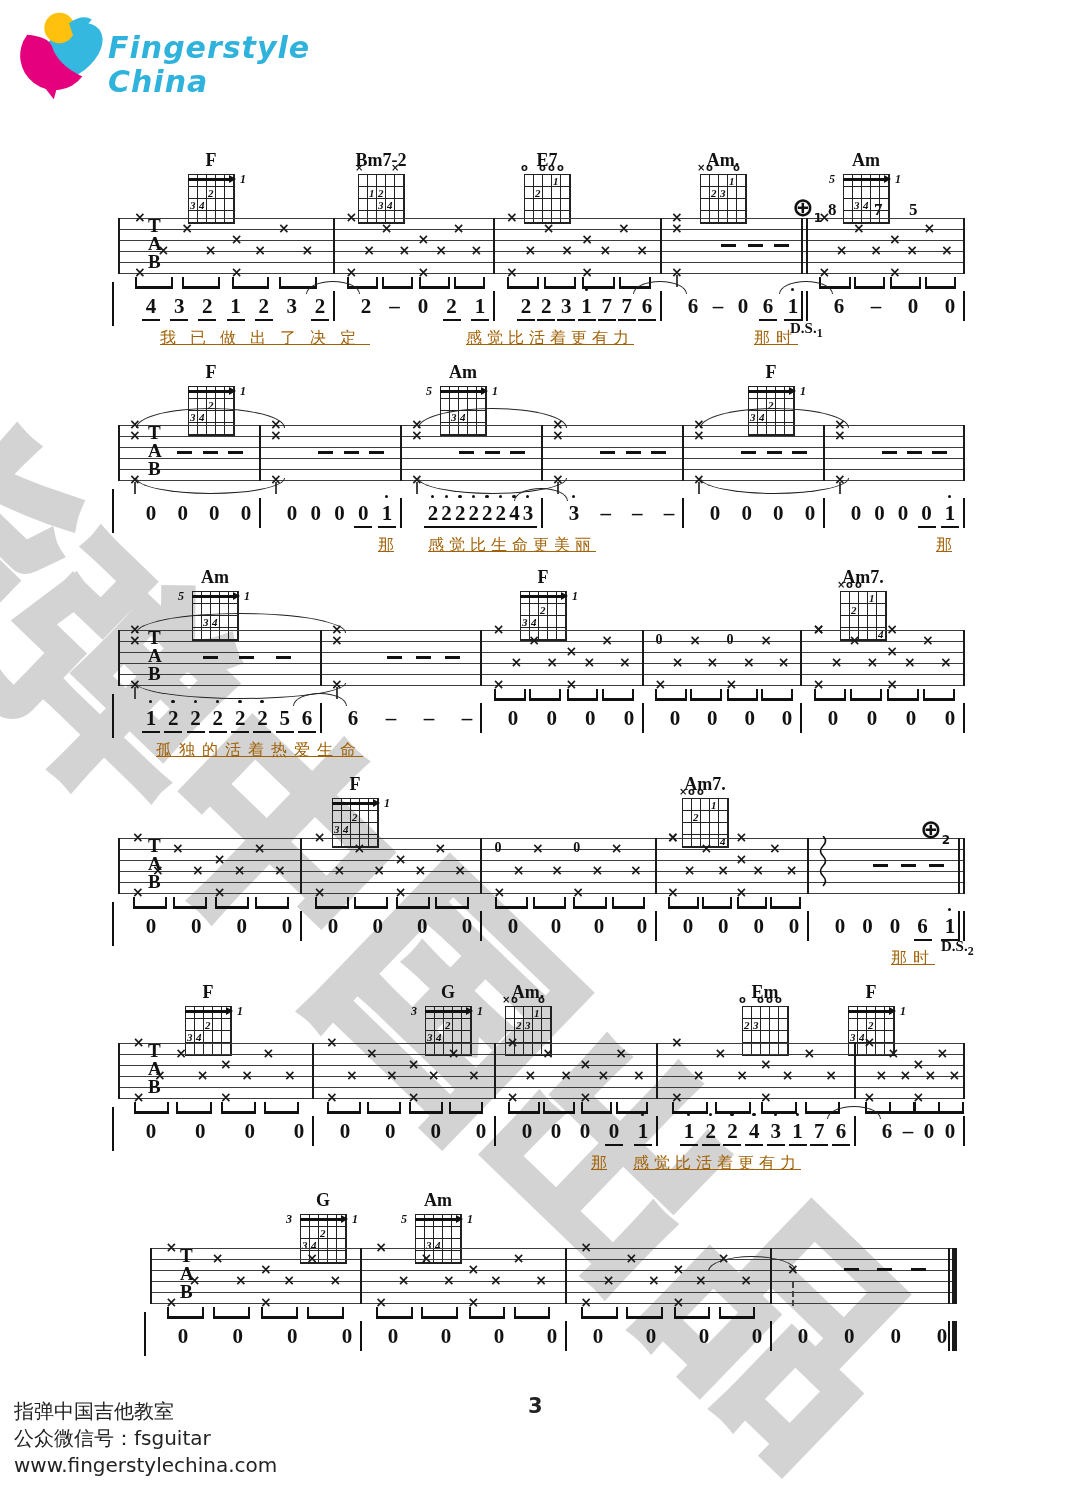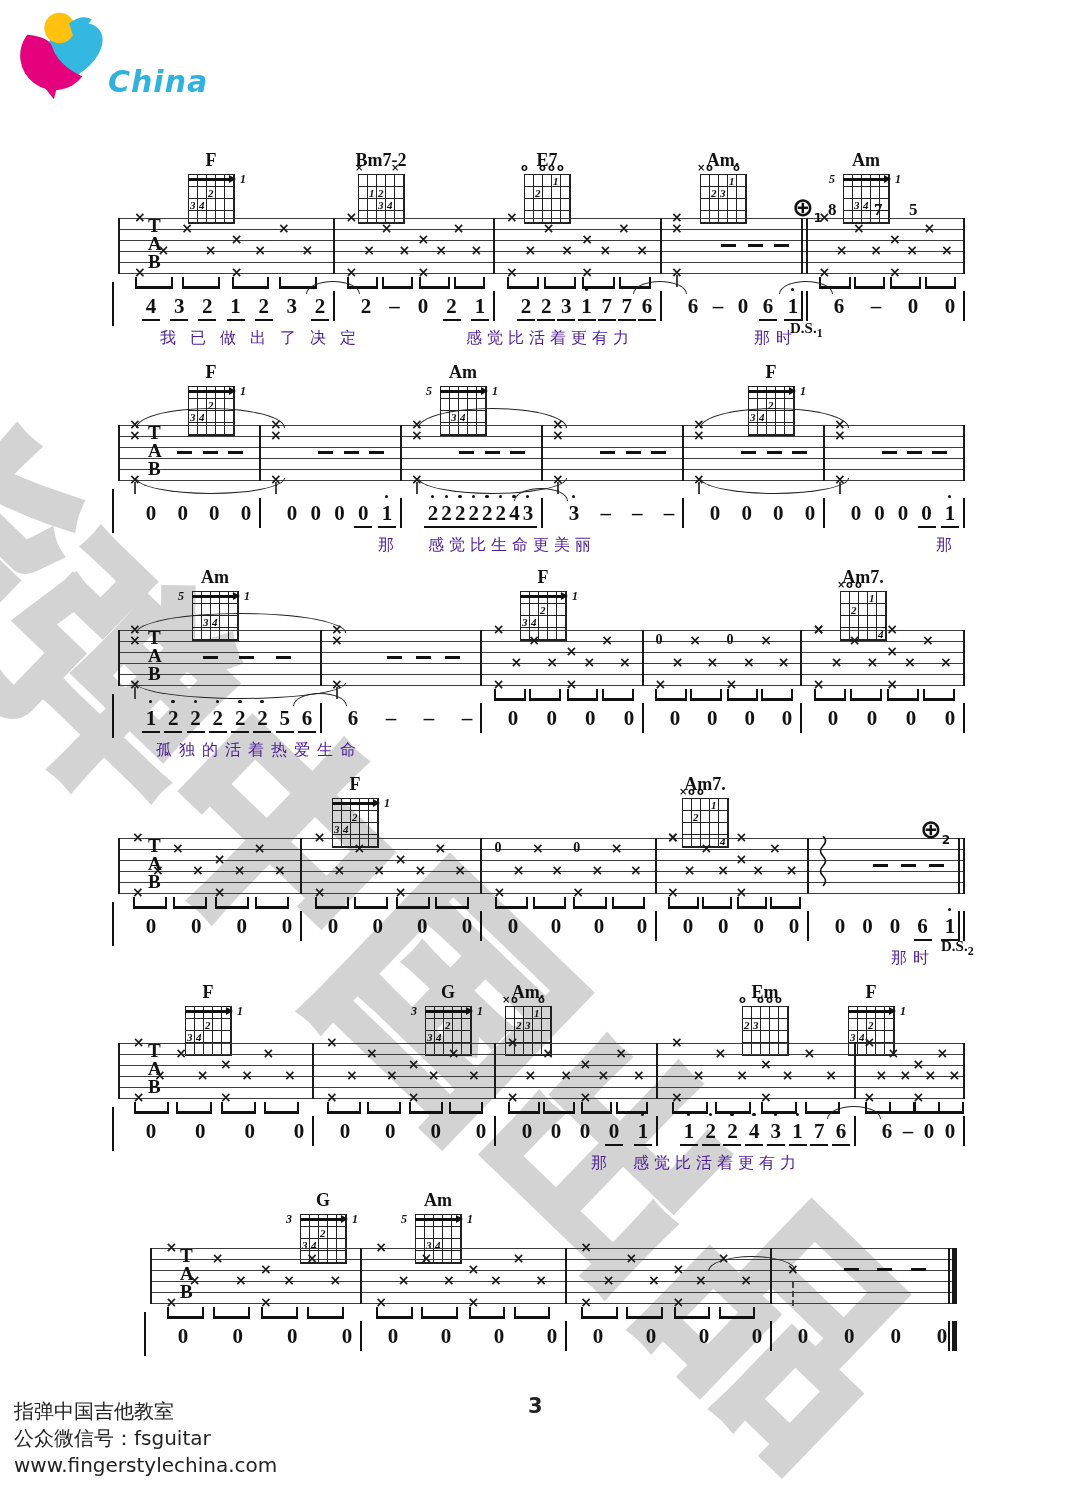--- a/index.html
+++ b/index.html
@@ -21,21 +21,21 @@
   .zero{position:absolute;font:700 14px "Liberation Serif",serif;line-height:1;}
   .beam{position:absolute;height:9px;border-left:2.5px solid #111;border-right:2.5px solid #111;border-bottom:3px solid #111;}
   .stem{position:absolute;width:0;border-left:2px dashed #444;}
   .dash{position:absolute;width:15px;height:2.6px;background:#111;}
   .arc{position:absolute;border:1.6px solid #222;border-bottom:none;border-radius:50% 50% 0 0/100% 100% 0 0;}
   .arcb{position:absolute;border:1.6px solid #222;border-top:none;border-radius:0 0 50% 50%/0 0 100% 100%;}
   .tok{position:absolute;width:18px;height:25px;text-align:center;font:700 21px "Liberation Serif",serif;line-height:25px;}
   .tok.u{border-bottom:2.4px solid #111;}
   .tdot{position:absolute;left:7px;top:-6px;width:3.4px;height:3.4px;border-radius:50%;background:#111;}
   .nbar{position:absolute;width:2px;background:#111;}
-  .lyr{position:absolute;font:16px "DejaVu Sans",sans-serif;color:#4c1d95;white-space:nowrap;}
+  .lyr{position:absolute;font:16px "DejaVu Sans",sans-serif;color:#a16207;white-space:nowrap;text-decoration:underline;}
   .clef{position:absolute;font:700 19px "Liberation Serif",serif;}
   .cname{position:absolute;width:70px;text-align:center;font:700 18px "Liberation Serif",serif;}
   .grid{position:absolute;width:46px;height:49px;
     background-image:repeating-linear-gradient(to right,#222 0,#222 1px,transparent 1px,transparent 9px),
                      repeating-linear-gradient(to bottom,#222 0,#222 1px,transparent 1px,transparent 12px);
     border-right:1px solid #222;border-bottom:1px solid #222;}
   .fing{position:absolute;font:italic 700 11px "Liberation Serif",serif;}
   .topm{position:absolute;font:700 10px "DejaVu Sans",sans-serif;line-height:1;}
   .lleft{position:absolute;font:italic 700 12px "Liberation Serif",serif;}
   .barre{position:absolute;height:3px;background:#111;}
@@ -53,20 +53,21 @@
 <div id="page">
 
   <div id="logo">
     <svg width="95" height="100" viewBox="0 0 100 105">
       <ellipse cx="62" cy="48" rx="38" ry="24" transform="rotate(-38 62 48)" fill="#35b8e0"></ellipse>
       <path d="M16,30 A34,34 0 1 0 74,74 Q48,62 42,42 Q38,32 16,30 Z" fill="#e5017d"></path>
       <path d="M30,80 L44,98 L50,76 Z" fill="#e5017d"></path>
       <circle cx="50" cy="23" r="16" fill="#ffc10e"></circle>
       <path d="M60,18 Q74,8 84,14 Q76,26 64,30 Z" fill="#35b8e0"></path>
     </svg>
+    <div class="brand" style="top:24px">Fingerstyle</div>
     <div class="brand" style="top:58px">China</div>
   </div>
 
   <div id="watermark">指弹中国出品</div>
 
   <div id="score">
       <div class="cname" style="left: 176px; top: 150px;">F</div>
       <div class="grid" style="left: 188px; top: 174px;"></div>
       <div class="barre" style="left: 188px; top: 178px; width: 42px;"></div>
       <div class="barrehead" style="left: 229px; top: 175px;"></div>

